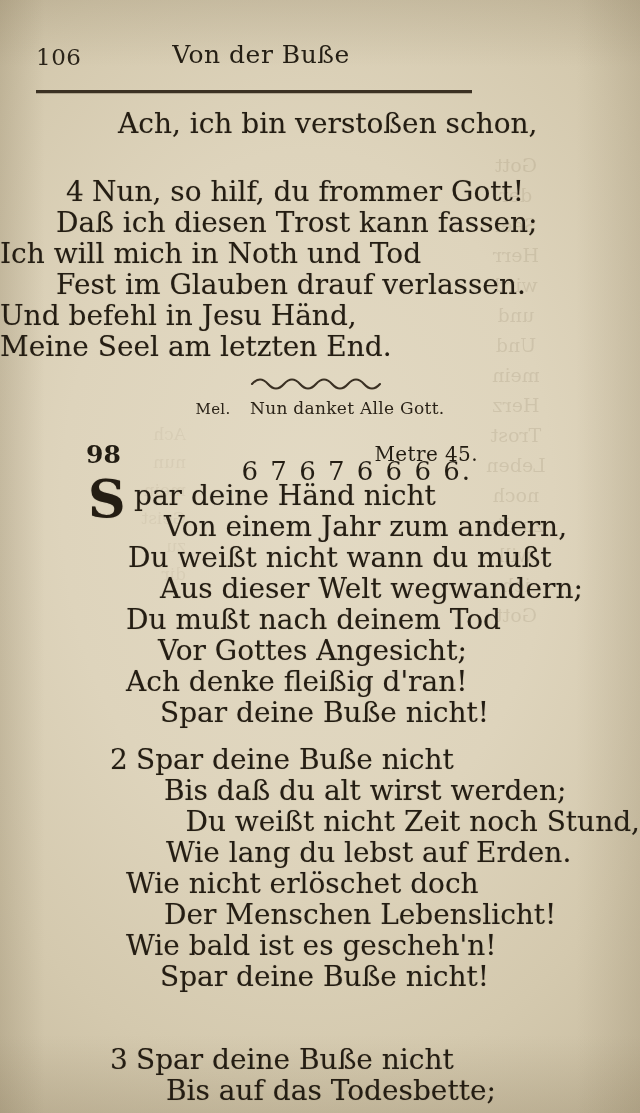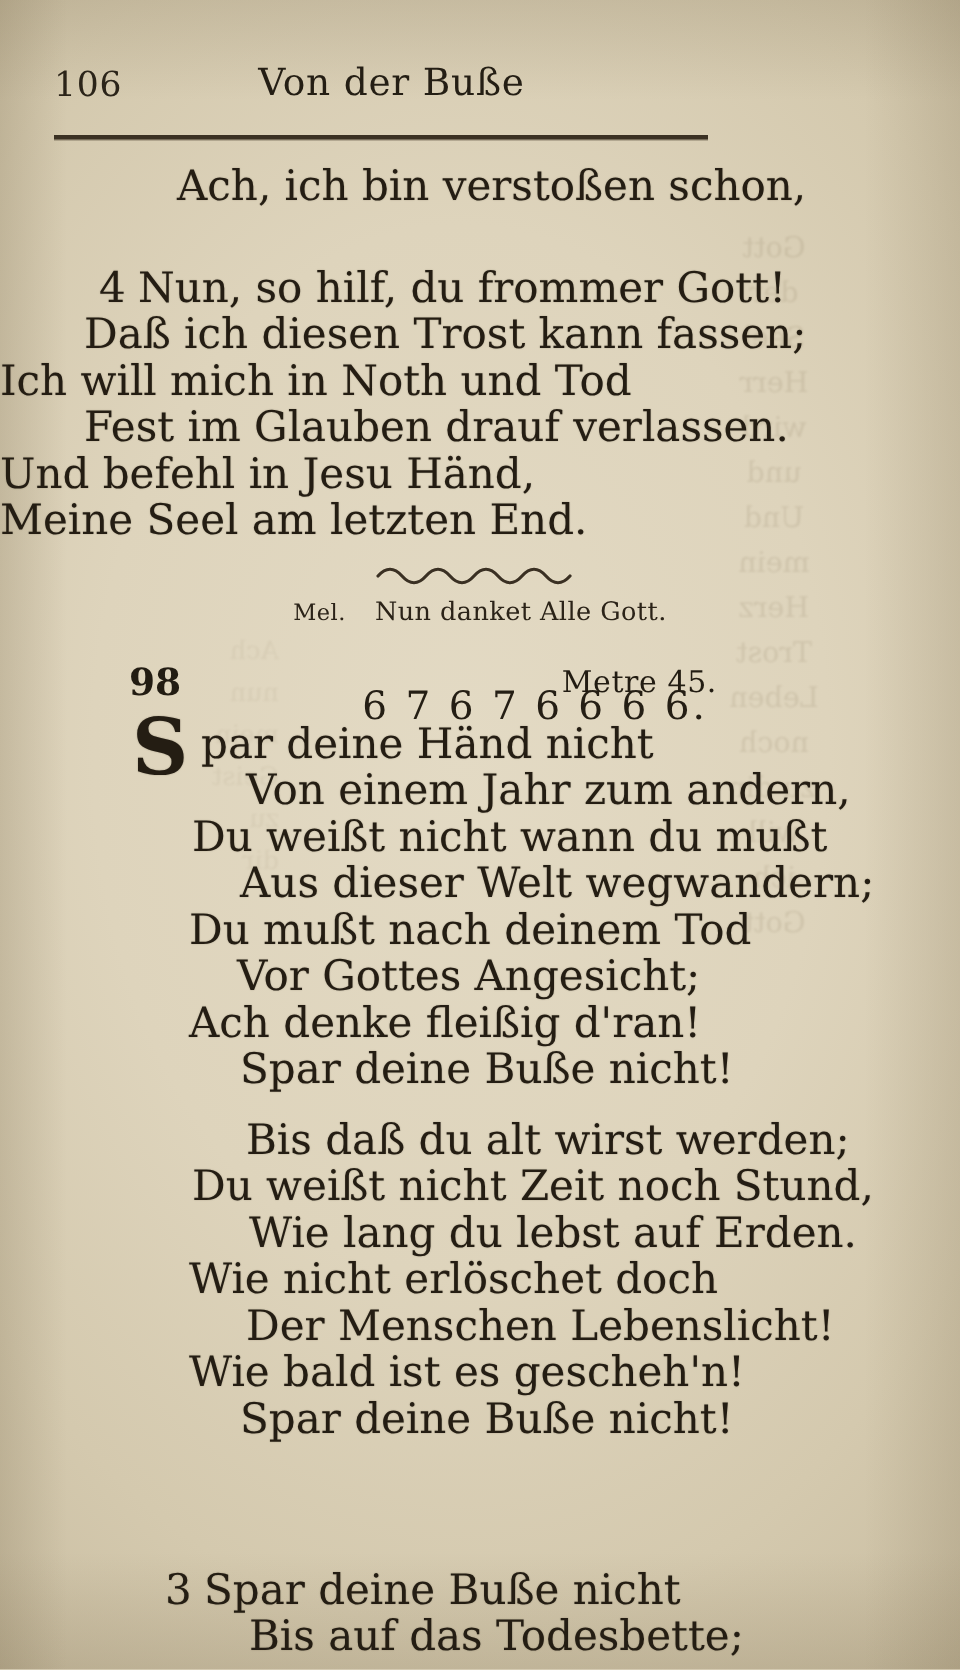--- a/index.html
+++ b/index.html
@@ -280,22 +280,23 @@
       <div class="ln" style="padding-left:164px;">Von einem Jahr zum andern,</div>
       <div class="ln" style="padding-left:128px;">Du weißt nicht wann du mußt</div>
       <div class="ln" style="padding-left:160px;">Aus dieser Welt wegwandern;</div>
       <div class="ln" style="padding-left:126px;">Du mußt nach deinem Tod</div>
       <div class="ln" style="padding-left:158px;">Vor Gottes Angesicht;</div>
       <div class="ln" style="padding-left:126px;">Ach denke fleißig d'ran!</div>
       <div class="ln" style="padding-left:160px;">Spar deine Buße nicht!</div>
     </div>
 
     <div class="blk" style="top:744px;">
+      <div class="ln" style="padding-left:136px;"><span class="num">2</span><span>Spar deine Buße nicht</span></div>
       <div class="ln" style="padding-left:164px;">Bis daß du alt wirst werden;</div>
-      <div class="ln" style="padding-left:128px;">Du weißt nicht Zeit noch Stund,</div>
+      <div class="ln" style="text-align:right;">Du weißt nicht Zeit noch Stund,</div>
       <div class="ln" style="padding-left:166px;">Wie lang du lebst auf Erden.</div>
       <div class="ln" style="padding-left:126px;">Wie nicht erlöschet doch</div>
       <div class="ln" style="padding-left:164px;">Der Menschen Lebenslicht!</div>
       <div class="ln" style="padding-left:126px;">Wie bald ist es gescheh'n!</div>
       <div class="ln" style="padding-left:160px;">Spar deine Buße nicht!</div>
     </div>
 
     <div class="blk" style="top:1008px;margin-top:36px;">
       <div class="ln" style="padding-left:136px;"><span class="num">3</span><span>Spar deine Buße nicht</span></div>
       <div class="ln" style="padding-left:166px;">Bis auf das Todesbette;</div>

